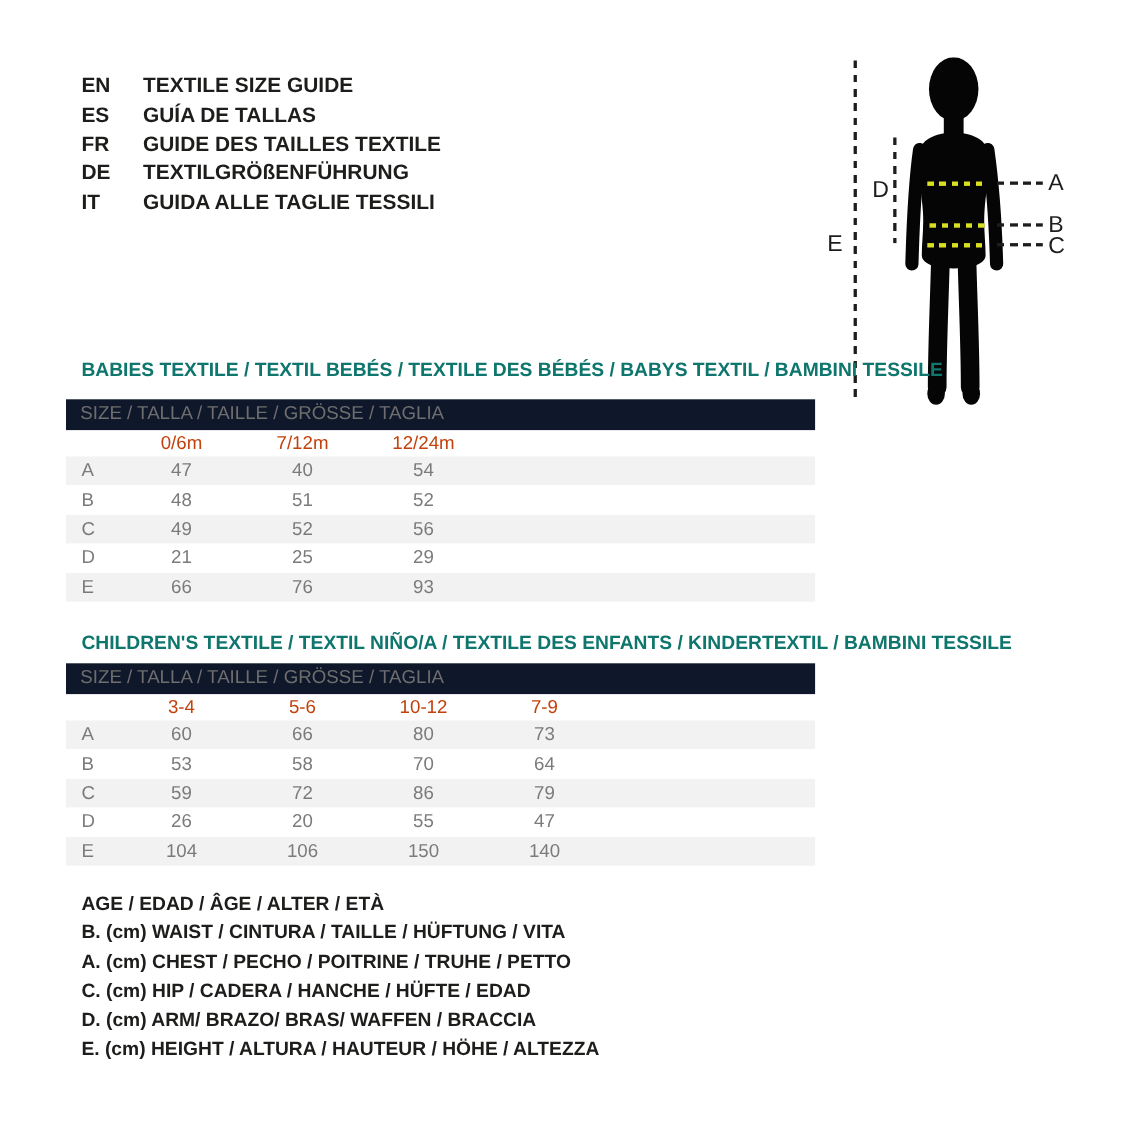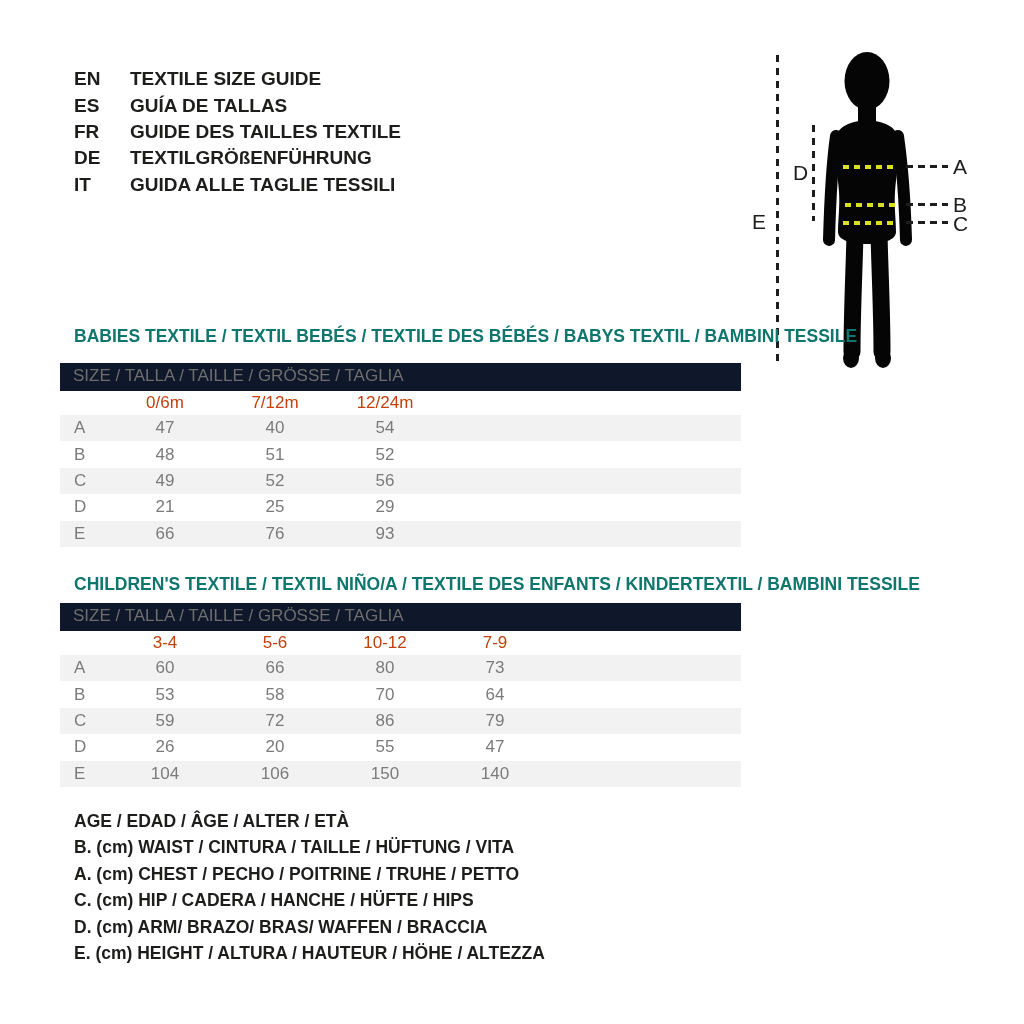--- a/index.html
+++ b/index.html
@@ -192,18 +192,18 @@
       <span class="cell-val">106</span>
       <span class="cell-val">150</span>
       <span class="cell-val">140</span>
     </div>
   </div>
 
   <div class="legend">
     <div class="legend-line">AGE / EDAD / ÂGE / ALTER / ETÀ</div>
     <div class="legend-line">B. (cm) WAIST / CINTURA / TAILLE / HÜFTUNG / VITA</div>
     <div class="legend-line">A. (cm) CHEST / PECHO / POITRINE / TRUHE / PETTO</div>
-    <div class="legend-line">C. (cm) HIP / CADERA / HANCHE / HÜFTE / HIPS</div>
+    <div class="legend-line">C. (cm) HIP / CADERA / HANCHE / HÜFTE / EDAD</div>
     <div class="legend-line">D. (cm) ARM/ BRAZO/ BRAS/ WAFFEN / BRACCIA</div>
     <div class="legend-line">E. (cm) HEIGHT / ALTURA / HAUTEUR / HÖHE / ALTEZZA</div>
   </div>
 
 </div>
 
 </body></html>

